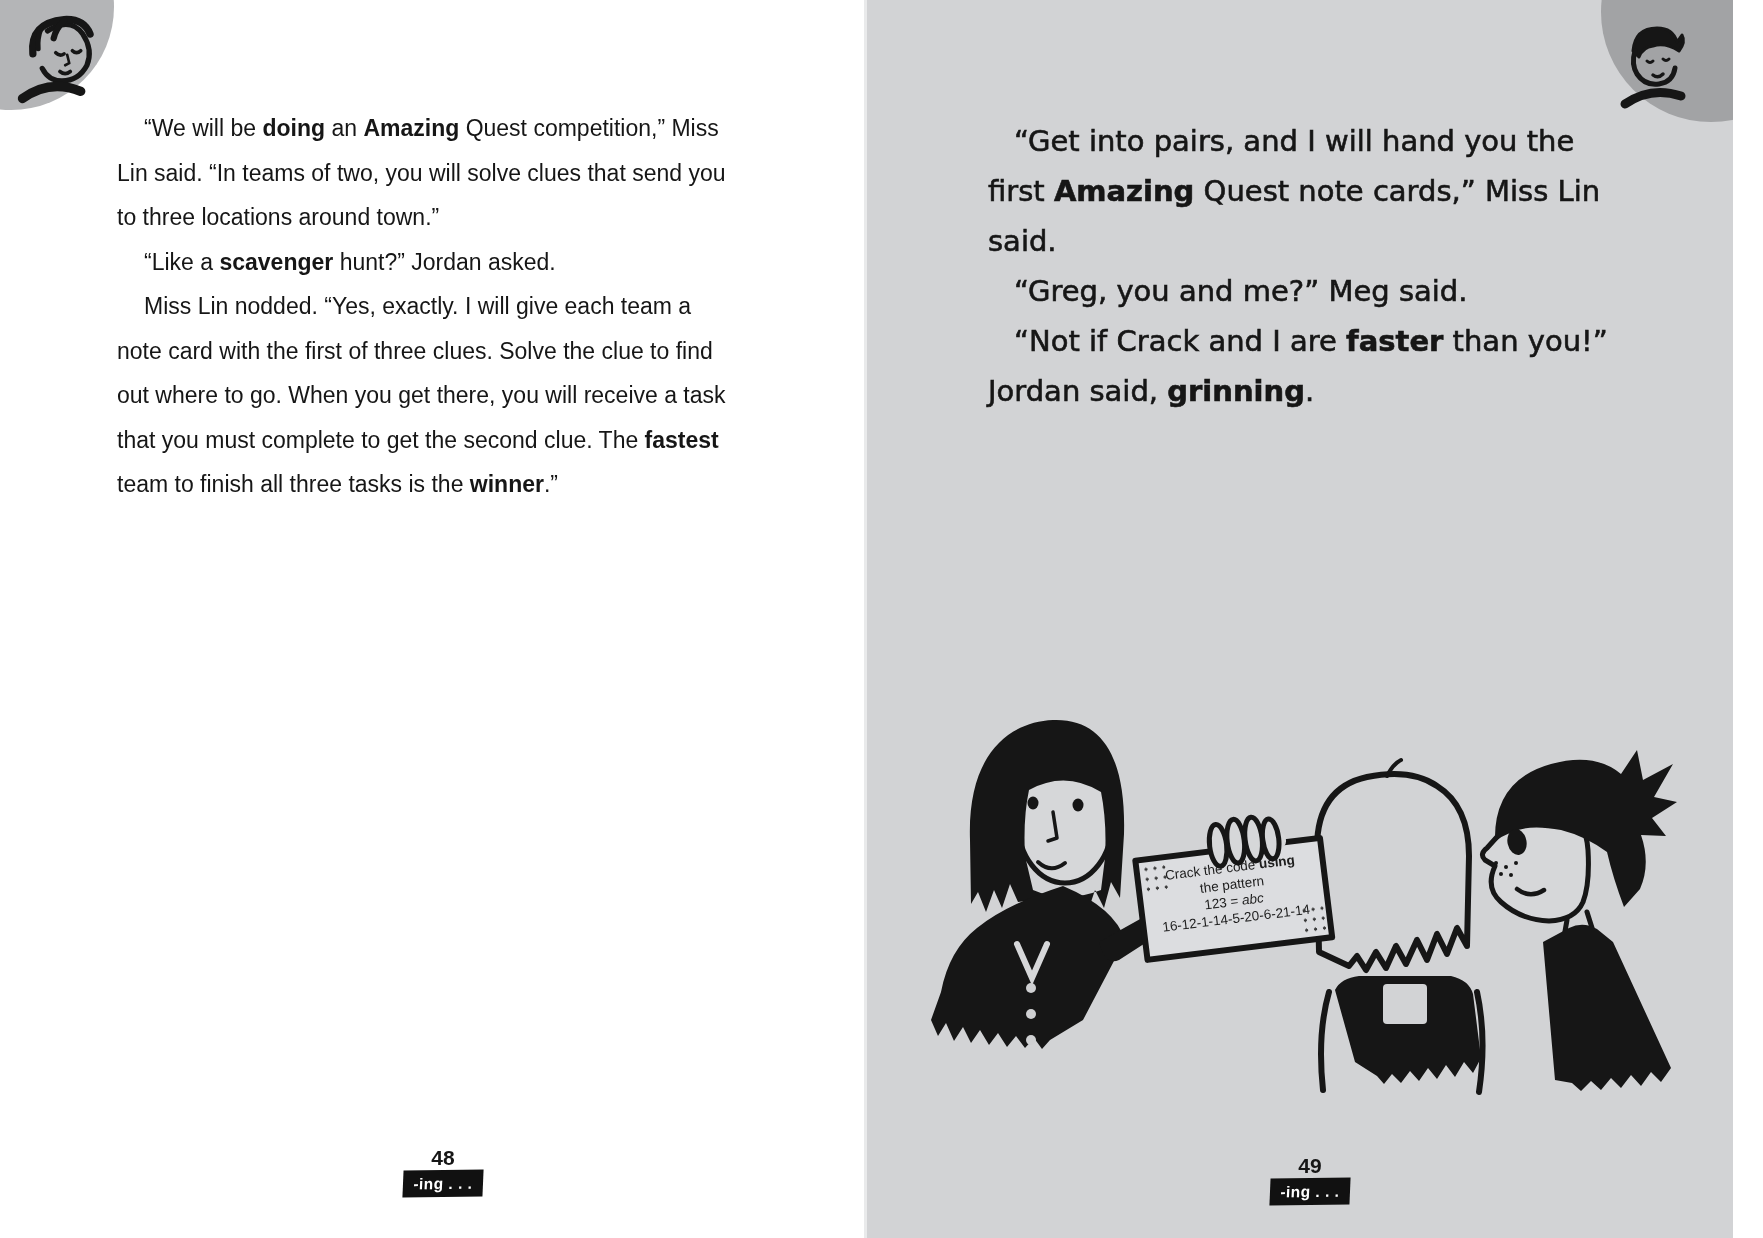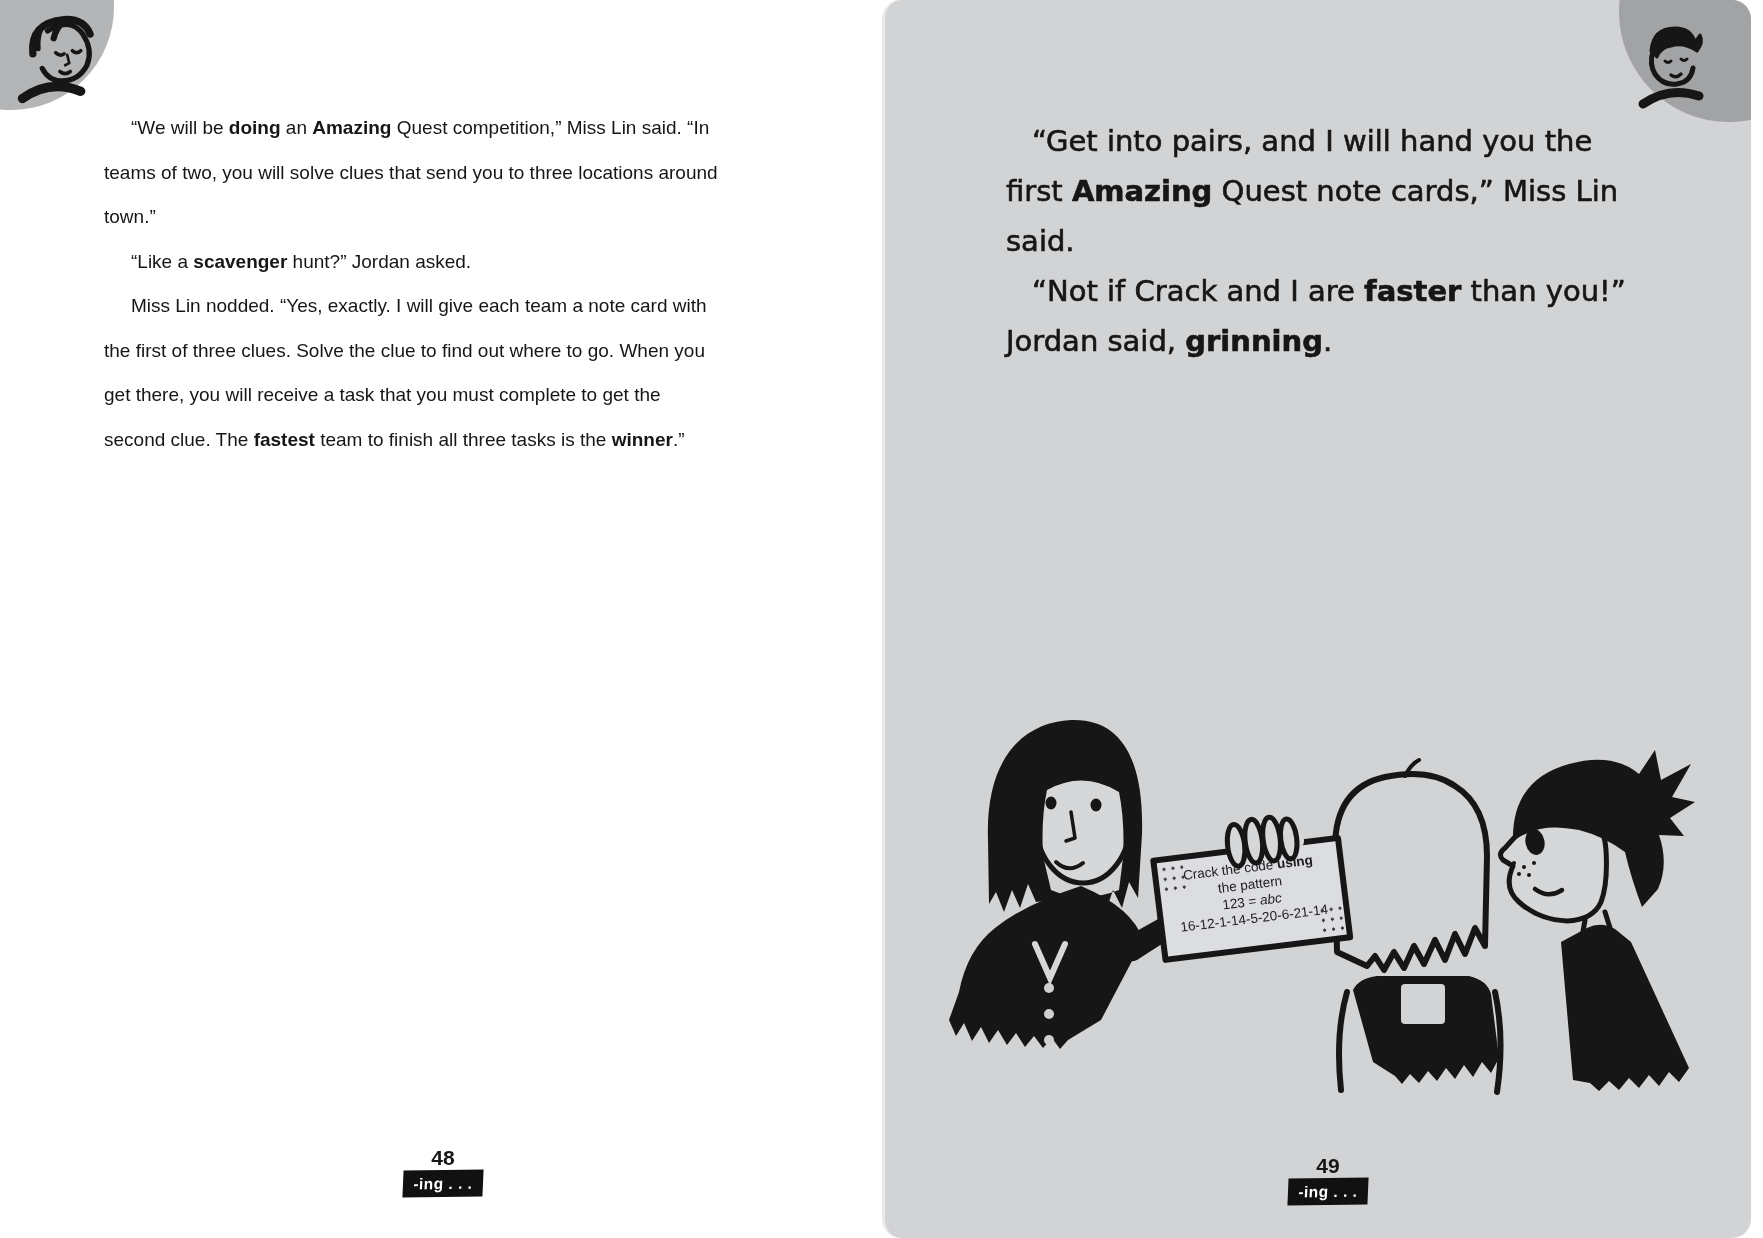--- a/index.html
+++ b/index.html
@@ -12,36 +12,36 @@
     --badge-text:#ffffff;
     --card-bg:#dcdde0;
     --face-fill:#d6d7d9;
   }
   *{box-sizing:border-box;margin:0;padding:0;}
   html,body{width:1763px;height:1238px;overflow:hidden;}
   body{font-family:"Liberation Sans",sans-serif;color:var(--ink);}
   .spread{position:relative;width:1763px;height:1238px;background:var(--page-left-bg);}
   .page{position:absolute;top:0;height:1238px;overflow:hidden;}
   .page-left{left:0;width:882px;background:var(--page-left-bg);}
-  .page-right{left:882px;width:869px;background:var(--page-right-bg);border-left:3px solid #e9eaeb;border-radius:19px;}
+  .page-right{left:864px;width:869px;background:var(--page-right-bg);border-left:3px solid #e9eaeb;}
 
   
   .corner-circle{position:absolute;border-radius:50%;}
   .corner-circle.tl{width:206px;height:206px;left:-92px;top:-96px;background:var(--left-circle);}
   .corner-circle.tr{width:220px;height:220px;right:-88px;top:-98px;background:var(--right-circle);}
   .avatar-svg{position:absolute;}
   .avatar-svg.tl{left:10px;top:6px;width:104px;height:104px;}
   .avatar-svg.tr{right:28px;top:16px;width:100px;height:100px;}
 
   
   .text-block{position:absolute;color:var(--ink);}
   .text-block p{margin:0;}
   .text-block b{font-weight:700;}
   .text-block i{font-style:italic;}
-  .text-left{left:104px;top:106px;width:618px;font-size:19px;line-height:44.5px;}
+  .text-left{left:117px;top:106px;width:618px;font-size:23px;line-height:44.5px;}
   .text-left p{text-indent:27px;}
   .text-right{left:121px;top:116px;width:650px;font-size:29px;line-height:50px;
               font-family:"DejaVu Sans",sans-serif;-webkit-text-stroke:0.6px var(--ink);}
   .text-right p{text-indent:26px;}
 
   
   .illustration{position:absolute;left:0;top:690px;width:881px;height:460px;}
   .il-layer{position:absolute;left:0;top:0;width:881px;height:460px;}
   .note-card{position:absolute;left:265px;top:168px;width:192px;height:106px;
              background:var(--card-bg);border:6px solid var(--ink);border-radius:3px;
@@ -104,20 +104,21 @@
       <path d="M28,35 Q30,12 52,12 Q68,12 72,26 L77,19 Q81,26 74,35 Q60,26 48,30 Q38,31 34,41 Z" fill="#161616" stroke-width="3"></path>
       <path d="M30,35 Q26,48 32,58 Q40,70 54,68 Q68,66 70,52" stroke-width="5"></path>
       <path d="M42,45 q3,3 6,0" stroke-width="3"></path>
       <path d="M58,43 q3,3 6,0" stroke-width="3"></path>
       <path d="M48,59 q5,4 10,-1" stroke-width="3.5"></path>
       <path d="M20,88 Q46,70 76,80" stroke-width="9"></path>
     </svg>
 
     <div class="text-block text-right">
         <p><span>“Get into pairs, and I will hand you the first </span><b>Amazing</b><span> Quest note cards,” Miss Lin said.</span></p>
+        <p><span>“Greg, you and me?” Meg said.</span></p>
         <p><span>“Not if Crack and I are </span><b>faster</b><span> than you!” Jordan said, </span><b>grinning</b><span>.</span></p>
       </div>
 
     <div class="illustration">
       <svg class="il-layer" viewBox="0 0 881 460">
 
         <g>
           <ellipse cx="198" cy="132" rx="47" ry="61" fill="var(--face-fill)" stroke="#161616" stroke-width="5"></ellipse>
           <path fill-rule="evenodd" fill="#161616" d="
             M103,150 C100,64 142,32 186,30 C238,28 259,72 257,144

